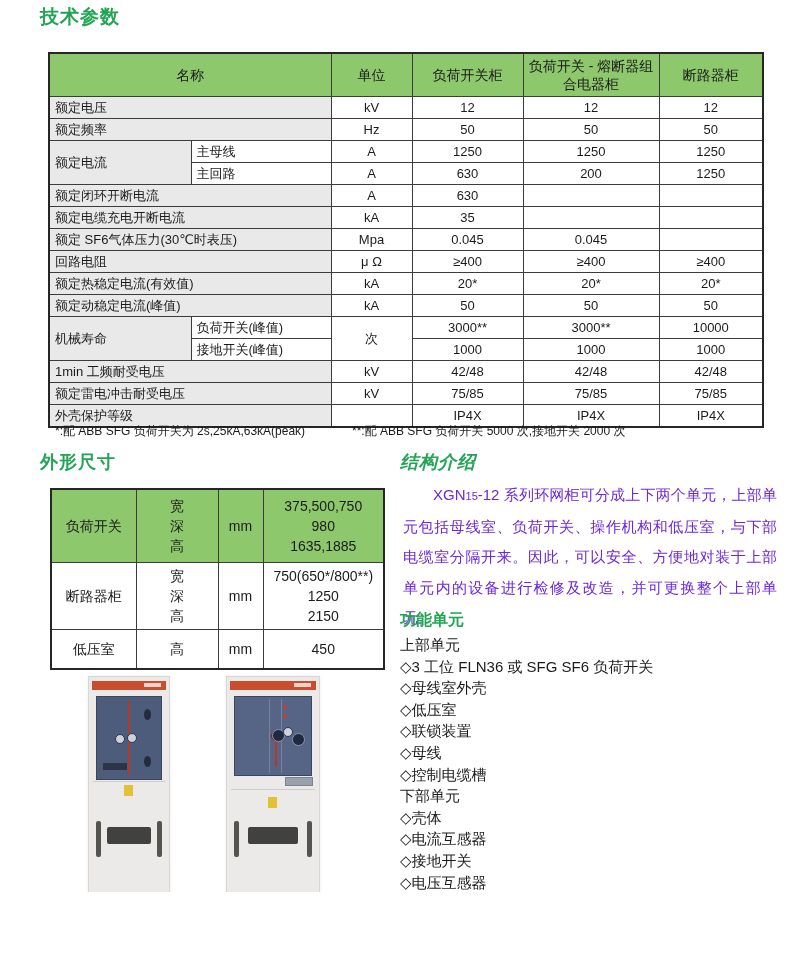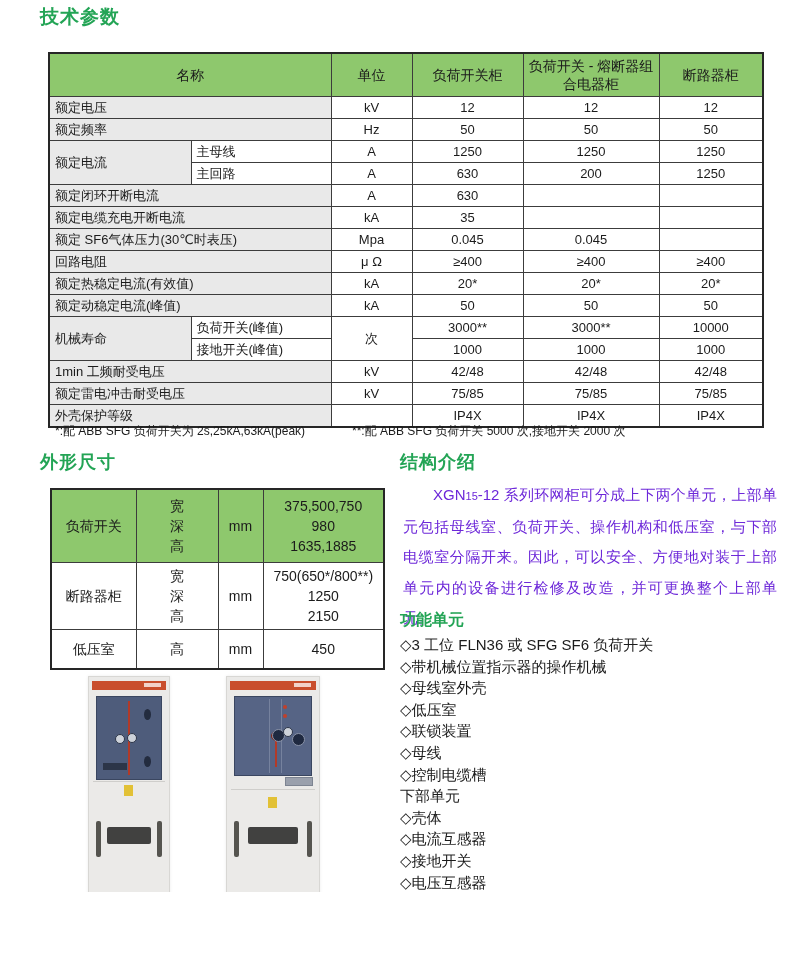--- a/index.html
+++ b/index.html
@@ -193,21 +193,21 @@
           <td class="v">IP4X</td>
         </tr>
       </tbody>
     </table>
   </div>
 
   <div class="footnote" style="left:55px;">*:配 ABB SFG 负荷开关为 2s,25kA,63kA(peak)</div>
   <div class="footnote" style="left:352px;">**:配 ABB SFG 负荷开关 5000 次,接地开关 2000 次</div>
 
   <div class="g-title" style="left:40px;top:450px;font-size:18px;">外形尺寸</div>
-  <div class="g-title" style="left:400px;top:450px;font-size:18px;">结构介绍</div>
+  <div class="g-title" style="left:400px;top:450px;font-size:18px;font-style:italic;">结构介绍</div>
 
   <div class="dims-wrap">
     <table class="dims">
       <colgroup>
           <col style="width:85px">
           <col style="width:82px">
           <col style="width:45px">
           <col style="width:121px">
         </colgroup>
       <tbody>
@@ -246,22 +246,22 @@
         <td>450</td>
       </tr>
     </tbody>
       </table>
   </div>
 
   <p class="struct-para"><span><span>XGN</span><span class="msub">15</span><span>-12</span></span><span> 系列环网柜可分成上下两个单元，上部单元包括母线室、负荷开关、操作机构和低压室，与下部电缆室分隔开来。因此，可以安全、方便地对装于上部单元内的设备进行检修及改造，并可更换整个上部单元。</span></p>
 
   <div class="fn-title">功能单元</div>
   <div class="fn-list">
+    <div class="item">上部单元</div>
     <div class="item">◇3 工位 FLN36 或 SFG SF6 负荷开关</div>
-    <div class="item">◇带机械位置指示器的操作机械</div>
     <div class="item">◇母线室外壳</div>
     <div class="item">◇低压室</div>
     <div class="item">◇联锁装置</div>
     <div class="item">◇母线</div>
     <div class="item">◇控制电缆槽</div>
     <div class="item">下部单元</div>
     <div class="item">◇壳体</div>
     <div class="item">◇电流互感器</div>
     <div class="item">◇接地开关</div>
     <div class="item">◇电压互感器</div>

